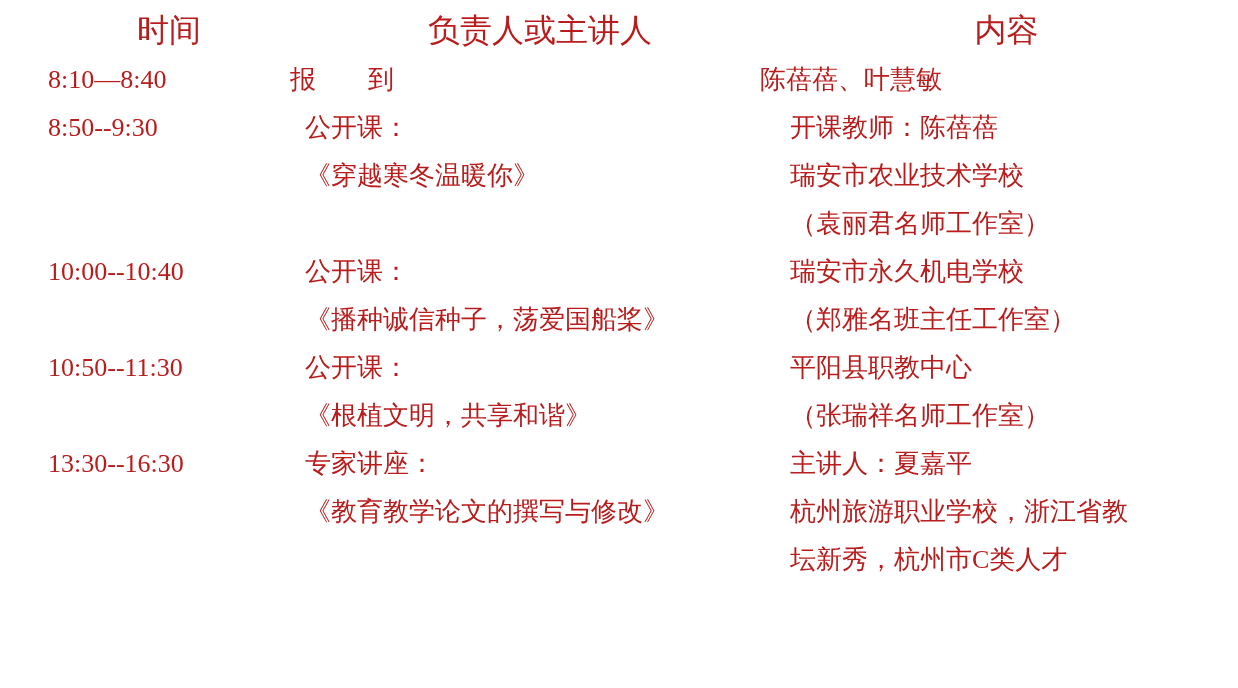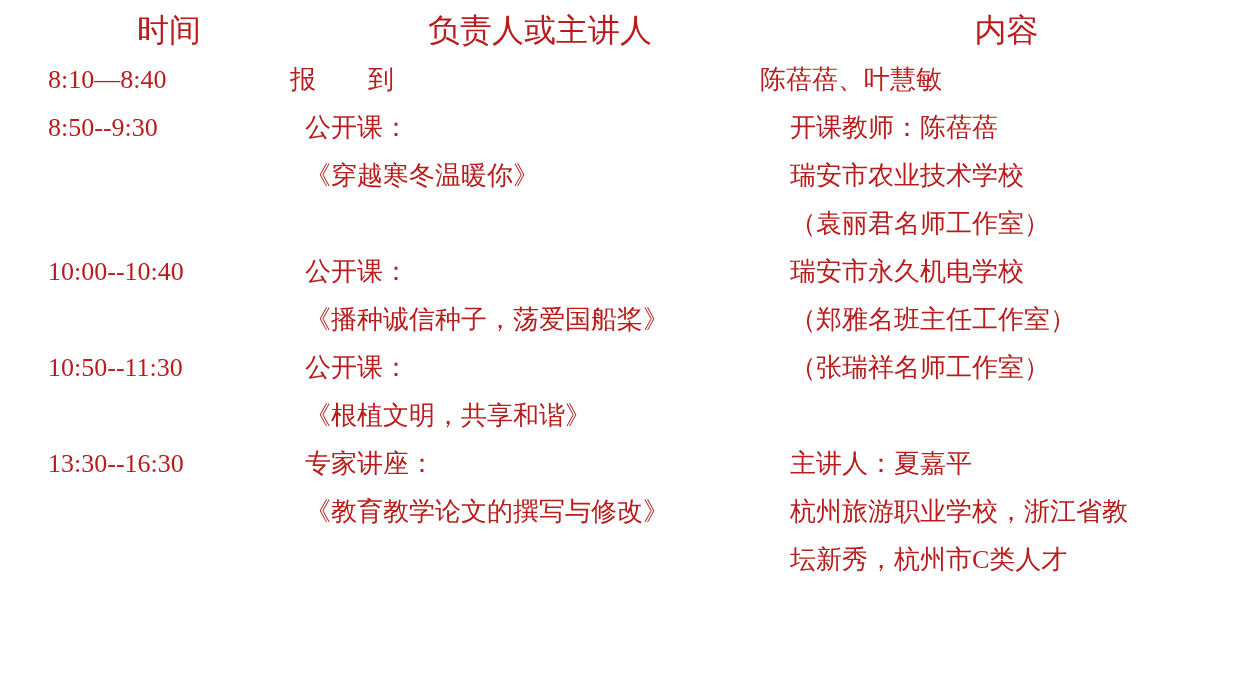--- a/index.html
+++ b/index.html
@@ -98,20 +98,21 @@
 
   <div class="row">
     <div class="cell time-cell">
       <div class="line">10:50--11:30</div>
     </div>
     <div class="cell content-cell">
       <div class="line">公开课：</div>
       <div class="line">《根植文明，共享和谐》</div>
     </div>
     <div class="cell person-cell">
+      <div class="line">平阳县职教中心</div>
       <div class="line">（张瑞祥名师工作室）</div>
     </div>
   </div>
 
   <div class="row">
     <div class="cell time-cell">
       <div class="line">13:30--16:30</div>
     </div>
     <div class="cell content-cell">
       <div class="line">专家讲座：</div>

